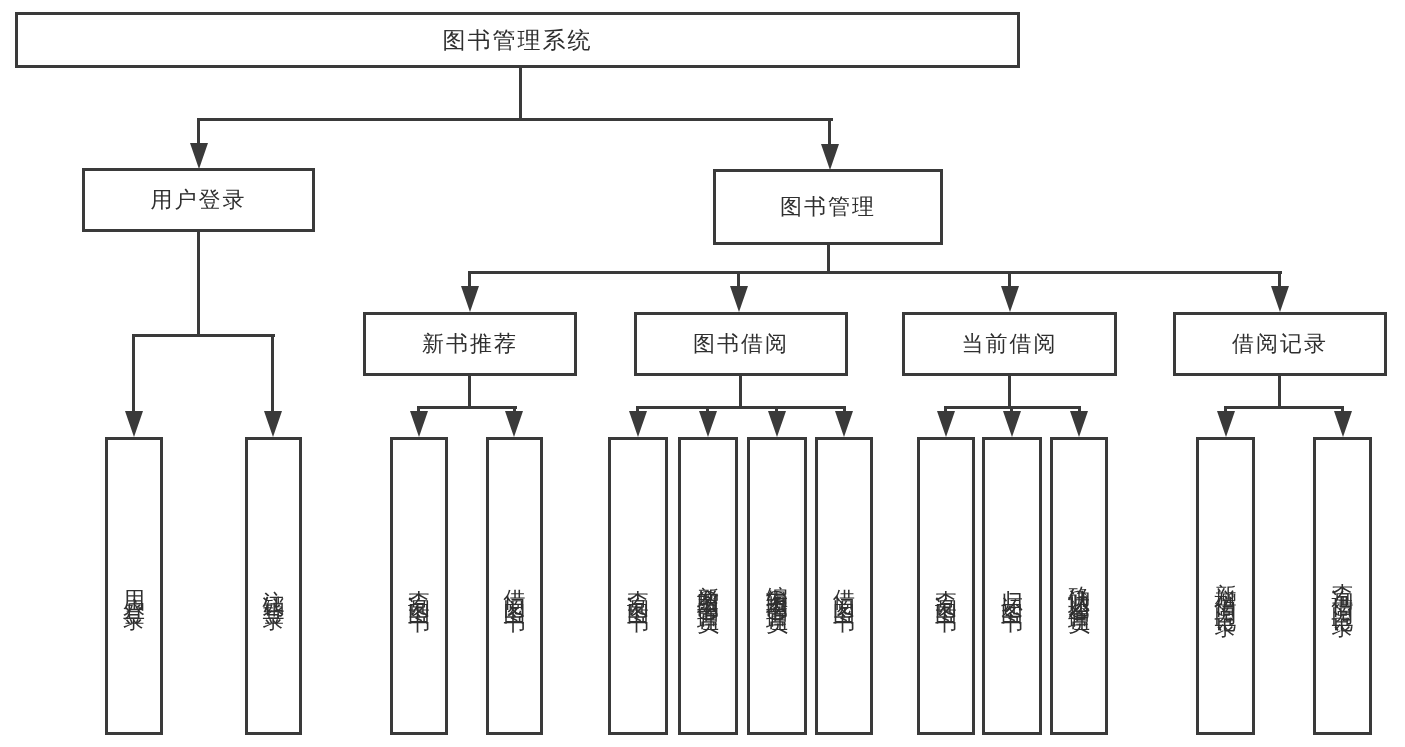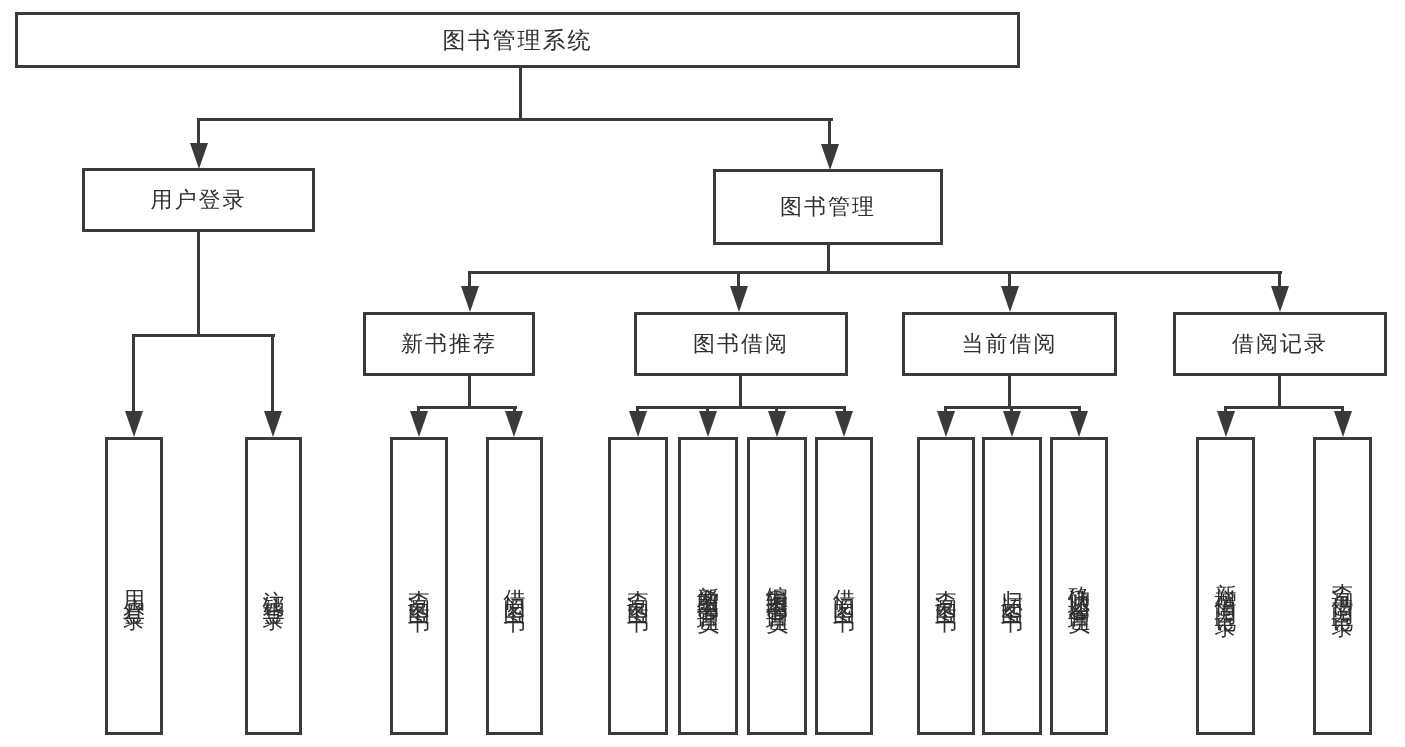--- a/index.html
+++ b/index.html
@@ -125,21 +125,21 @@
     <span class="hlabel">图书管理系统</span>
   </div>
 
   <div class="box" style="left:82px;top:168px;width:233px;height:64px;">
     <span class="hlabel">用户登录</span>
   </div>
   <div class="box" style="left:713px;top:169px;width:230px;height:76px;">
     <span class="hlabel">图书管理</span>
   </div>
 
-  <div class="box" style="left:363px;top:312px;width:172px;height:64px;">
+  <div class="box" style="left:363px;top:312px;width:214px;height:64px;">
     <span class="hlabel">新书推荐</span>
   </div>
   <div class="box" style="left:902px;top:312px;width:215px;height:64px;">
     <span class="hlabel">当前借阅</span>
   </div>
   <div class="box" style="left:634px;top:312px;width:214px;height:64px;">
     <span class="hlabel">图书借阅</span>
   </div>
   <div class="box" style="left:1173px;top:312px;width:214px;height:64px;">
     <span class="hlabel">借阅记录</span>

